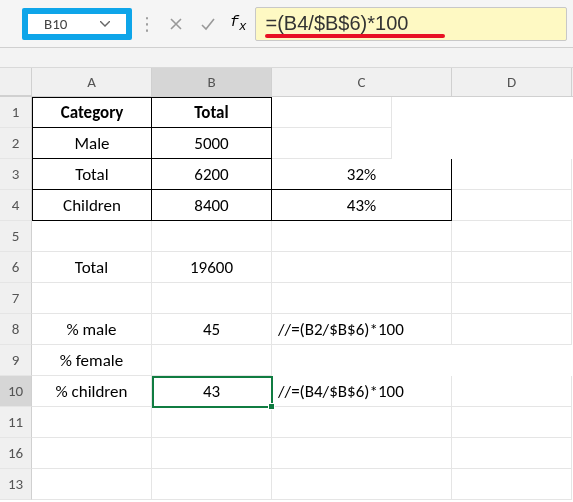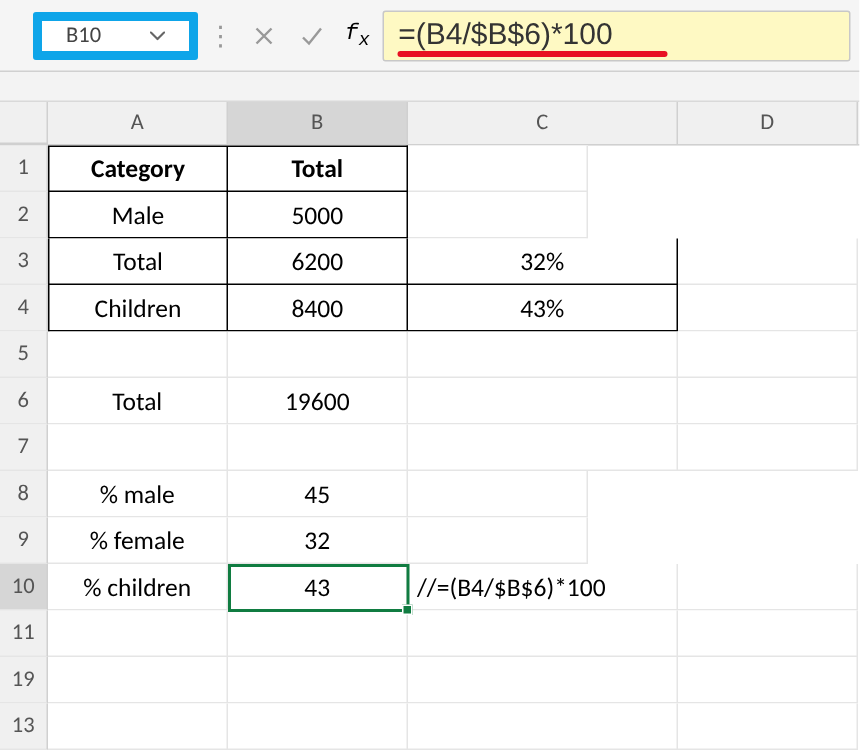--- a/index.html
+++ b/index.html
@@ -244,21 +244,21 @@
     <div class="row-h">2</div>
     <div class="row-h">3</div>
     <div class="row-h">4</div>
     <div class="row-h">5</div>
     <div class="row-h">6</div>
     <div class="row-h">7</div>
     <div class="row-h">8</div>
     <div class="row-h">9</div>
     <div class="row-h active">10</div>
     <div class="row-h">11</div>
-    <div class="row-h">19</div>
+    <div class="row-h">16</div>
     <div class="row-h">13</div>
   </div>
 
   <div class="cells">
 
     <div class="row">
       <div class="cell col-A jc-center bold b-t b-l b-b b-r">Category</div>
       <div class="cell col-B jc-center bold b-t b-b b-r">Total</div>
       <div class="cell col-D"></div>
     </div>
@@ -300,26 +300,26 @@
     <div class="row">
       <div class="cell col-A"></div>
       <div class="cell col-B"></div>
       <div class="cell col-C"></div>
       <div class="cell col-D"></div>
     </div>
 
     <div class="row">
       <div class="cell col-A jc-center">% male</div>
       <div class="cell col-B jc-center">45</div>
+      <div class="cell col-C jc-left">//=(B2/$B$6)*100</div>
       <div class="cell col-D"></div>
     </div>
 
     <div class="row">
       <div class="cell col-A jc-center">% female</div>
-      <div class="cell col-B jc-center">32</div>
       <div class="cell col-D"></div>
     </div>
 
     <div class="row">
       <div class="cell col-A jc-center">% children</div>
       <div class="cell col-B jc-center">43</div>
       <div class="cell col-C jc-left">//=(B4/$B$6)*100</div>
       <div class="cell col-D"></div>
     </div>
 

